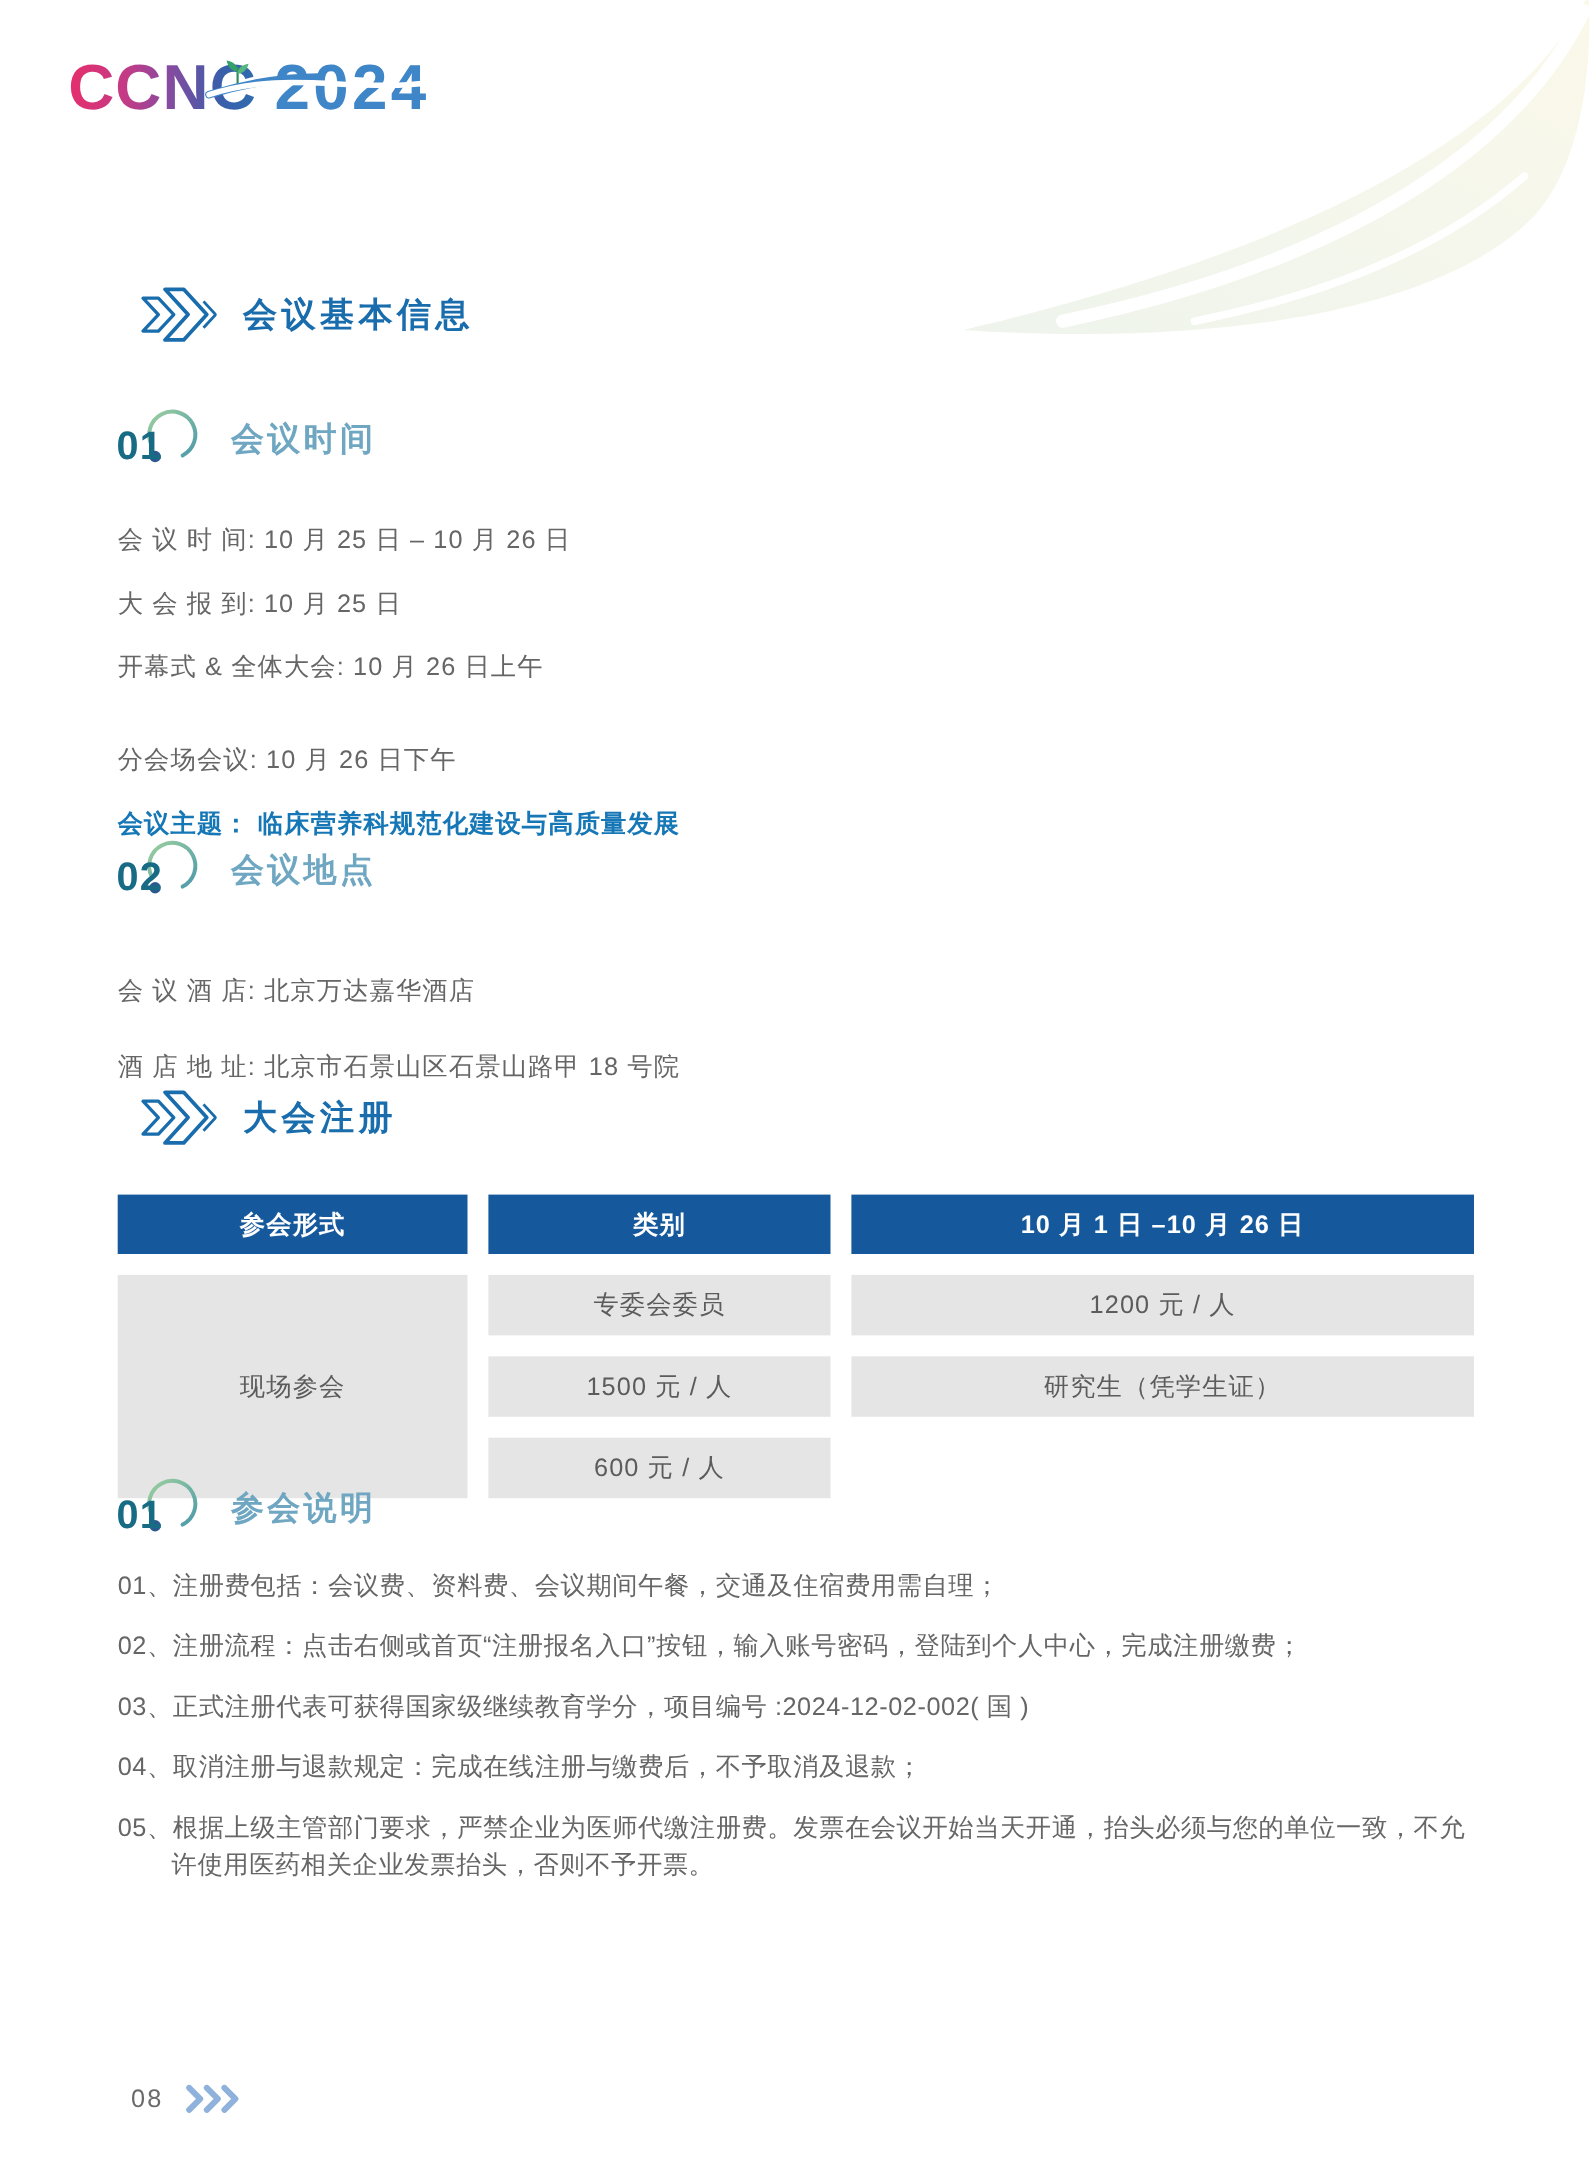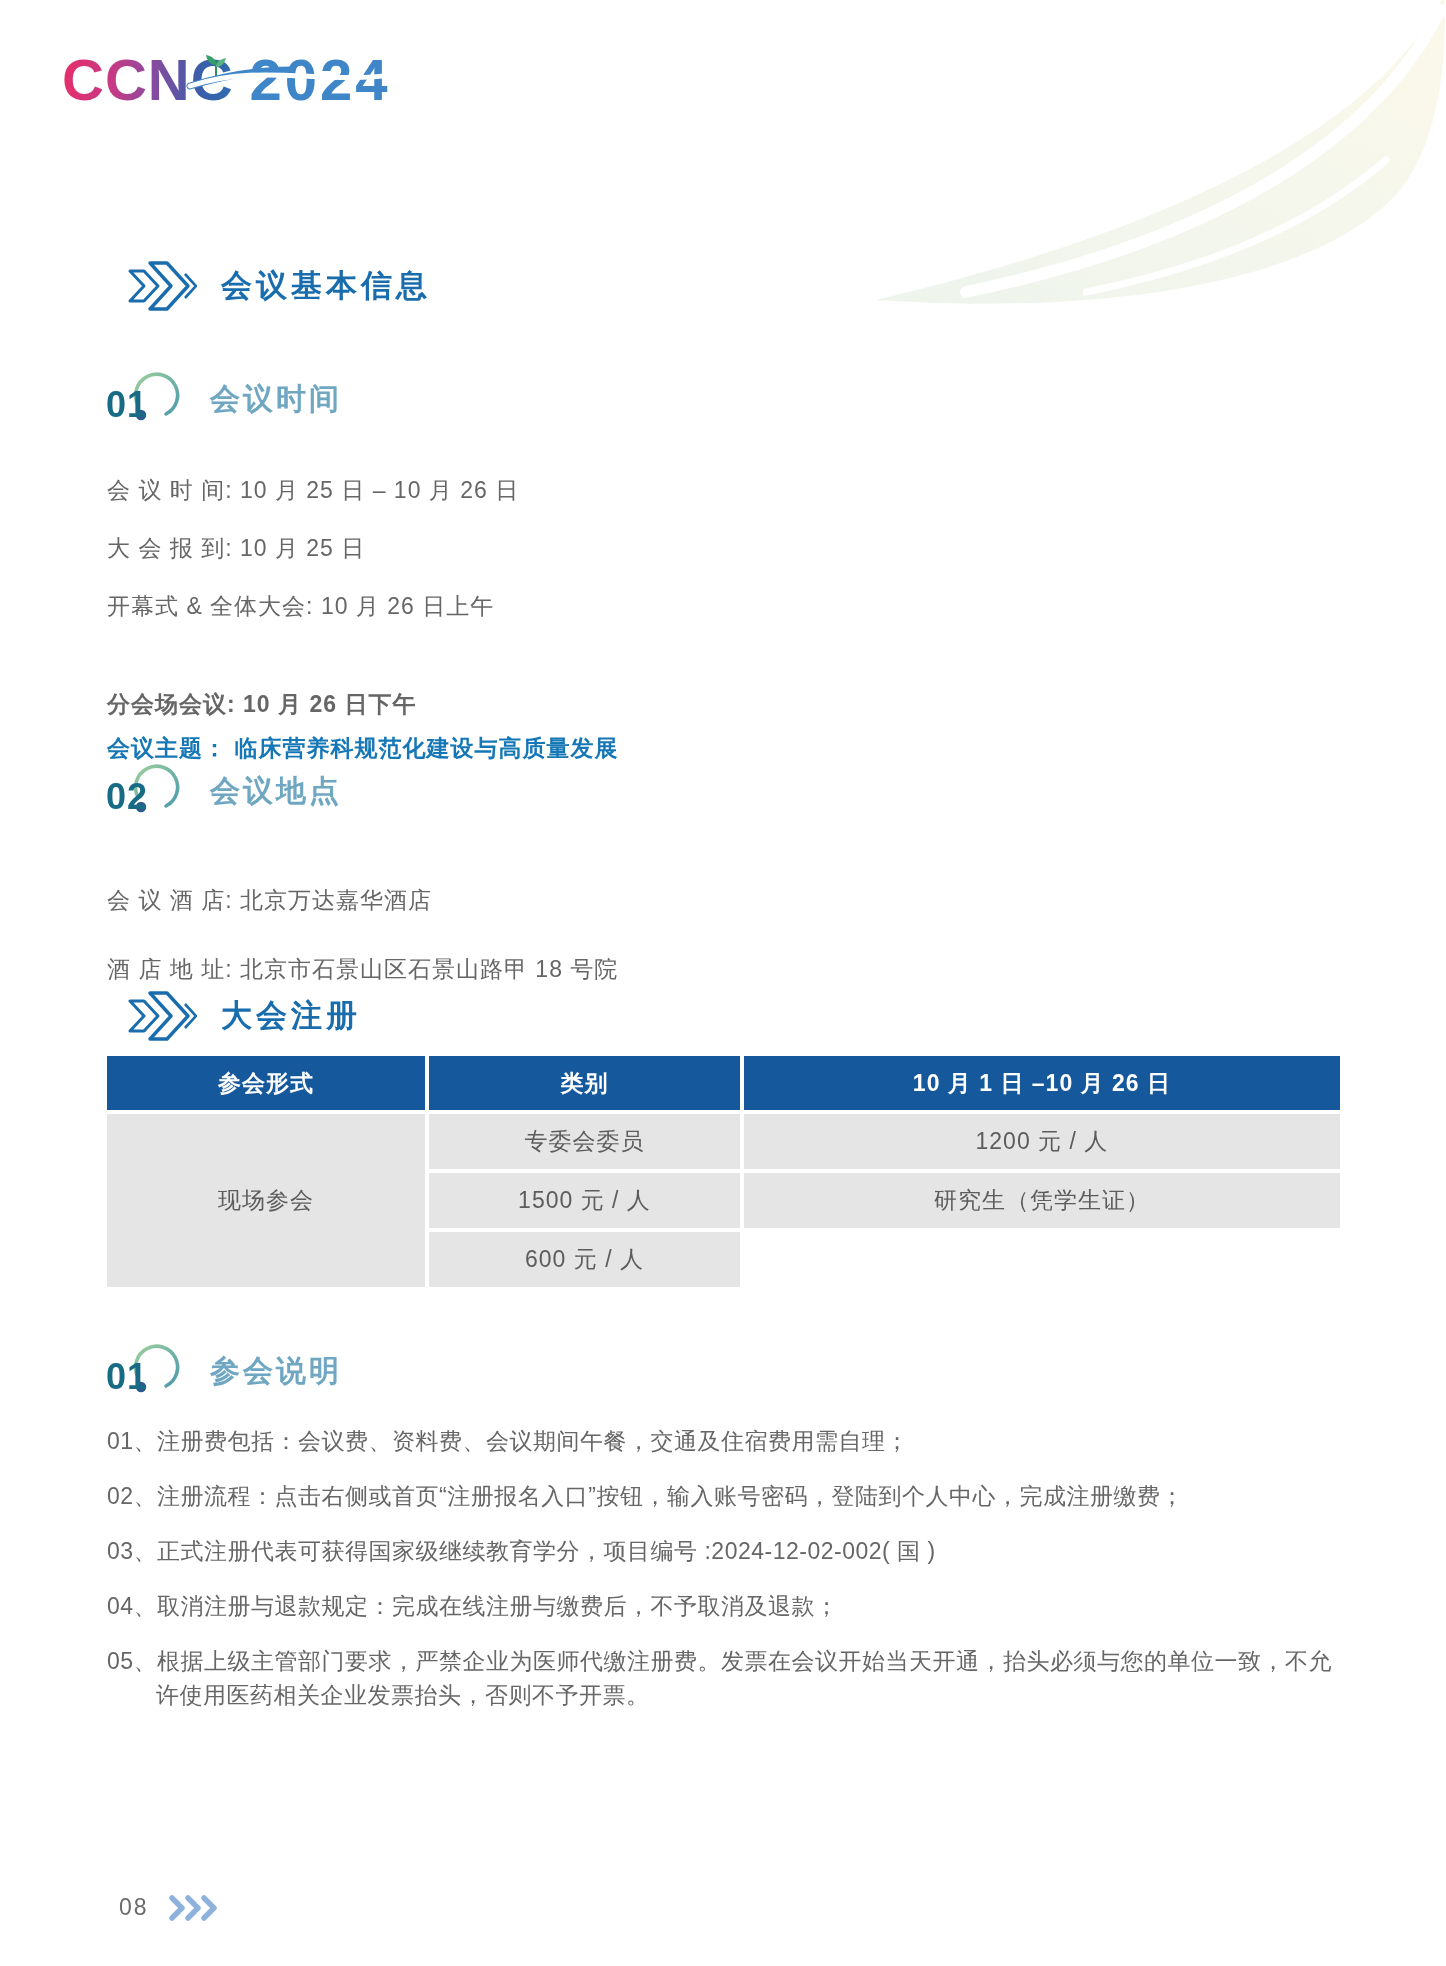--- a/index.html
+++ b/index.html
@@ -29,27 +29,27 @@
   .subhead{position:absolute;left:106px;display:flex;align-items:flex-end;gap:26px;}
   .subhead h3{margin:0 0 6px 0;font-size:30px;font-weight:bold;color:#6fa7c2;letter-spacing:3px;}
   .numwrap{position:relative;width:78px;height:58px;flex:0 0 auto;}
   .numwrap .arc{position:absolute;left:24px;top:0;}
   .numwrap .num{position:absolute;left:0;bottom:0;font-size:36px;font-weight:bold;color:#176b84;letter-spacing:1px;}
   .sh-time{top:368px;}
   .sh-loc{top:760px;}
   .sh-notes{top:1340px;}
   
   .bodyline{position:absolute;left:107px;font-size:23px;color:#666666;letter-spacing:1px;white-space:nowrap;}
-  .l-t1{top:452px;} .l-t2{top:510px;} .l-t3{top:568px;} .l-t4{top:666px;font-weight:bold;}
+  .l-t1{top:452px;} .l-t2{top:510px;} .l-t3{top:568px;} .l-t4{top:652px;}
   .l-theme{top:710px;font-weight:bold;color:#1677b6;}
   .l-h1{top:862px;} .l-h2{top:931px;}
   
   .reg-table{
-    position:absolute;left:107px;top:1056px;width:1233px;
-    display:grid;grid-template-columns:25.8% 25.2% 1fr;grid-template-rows:54px 55px 55px 55px;gap:4px;
+    position:absolute;left:107px;top:1086px;width:1233px;
+    display:grid;grid-template-columns:25.8% 25.2% 1fr;grid-template-rows:54px 55px 55px 55px;gap:19px;
   }
   .reg-table .th{
     background:#15589b;color:#ffffff;font-weight:bold;font-size:23px;letter-spacing:1px;
     display:flex;align-items:center;justify-content:center;
   }
   .reg-table .td{
     background:#e5e5e5;color:#5c5c5c;font-size:23px;letter-spacing:1px;
     display:flex;align-items:center;justify-content:center;
   }
   .reg-table .merged{grid-column:1;grid-row:2/5;}

